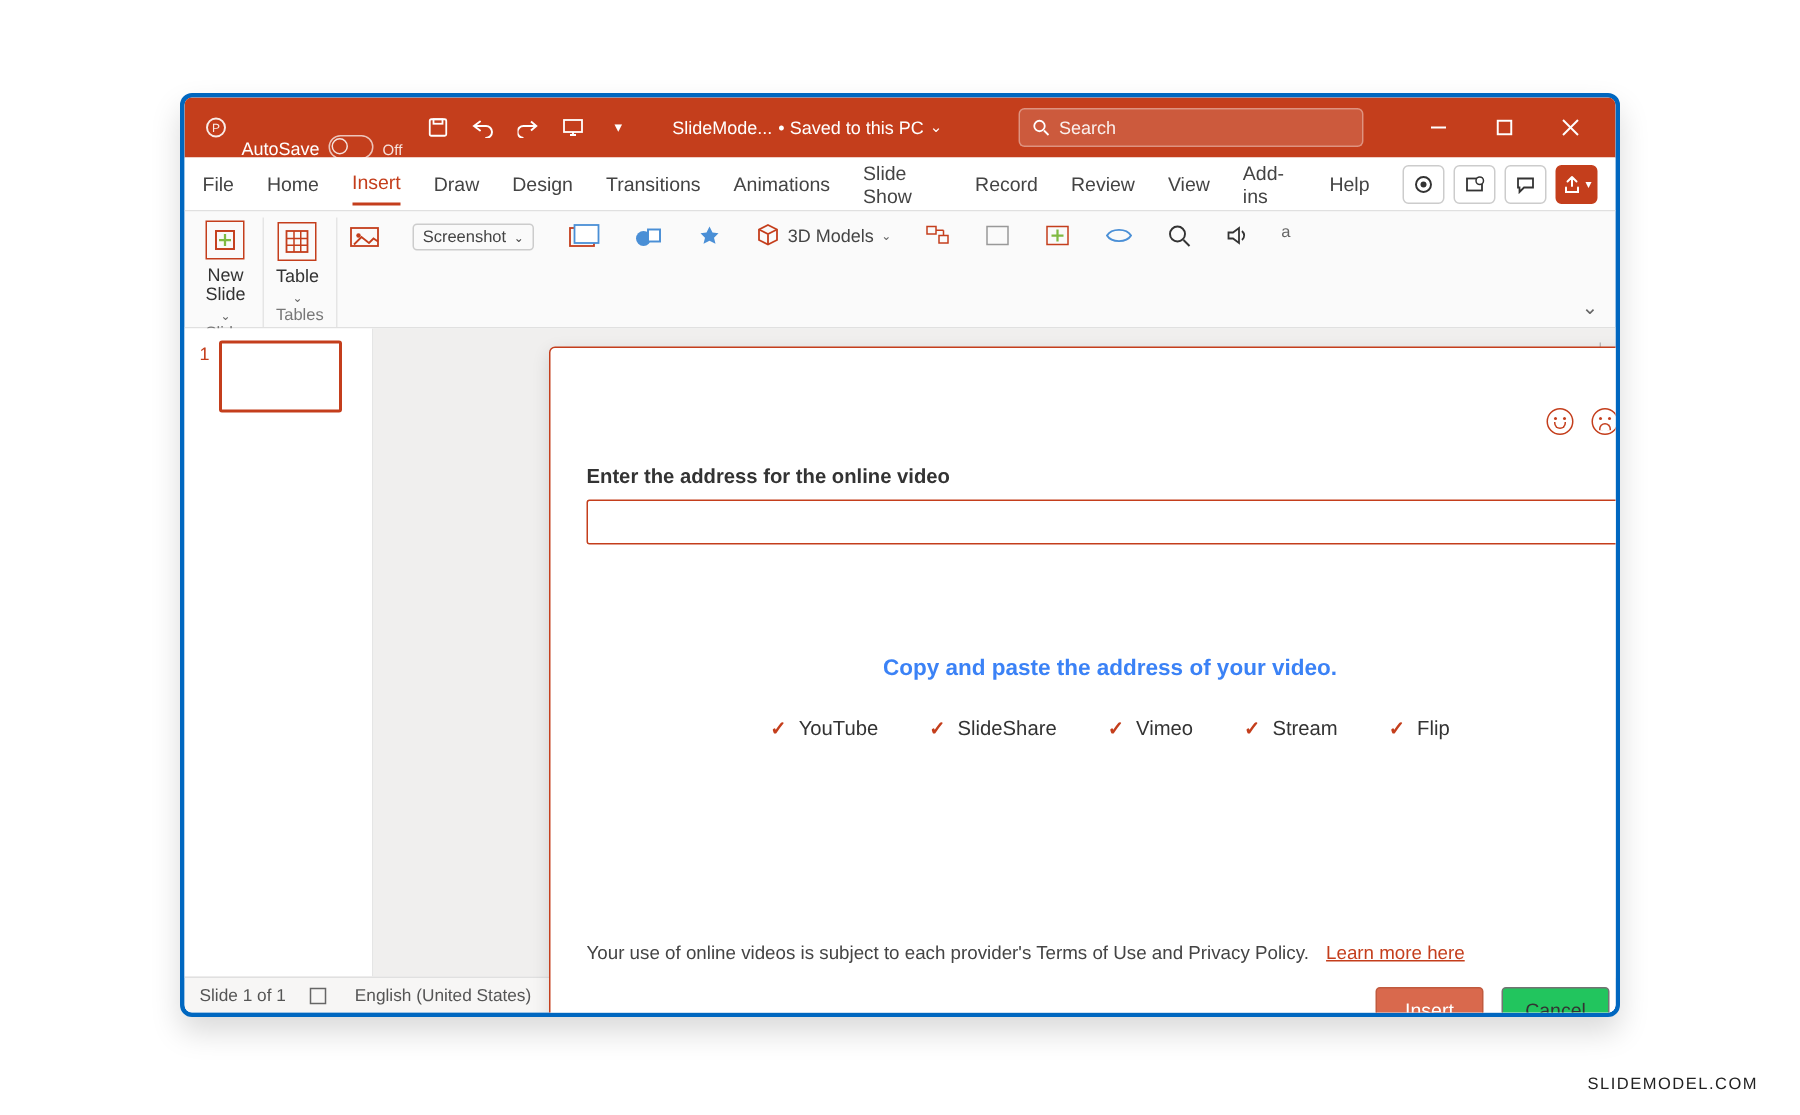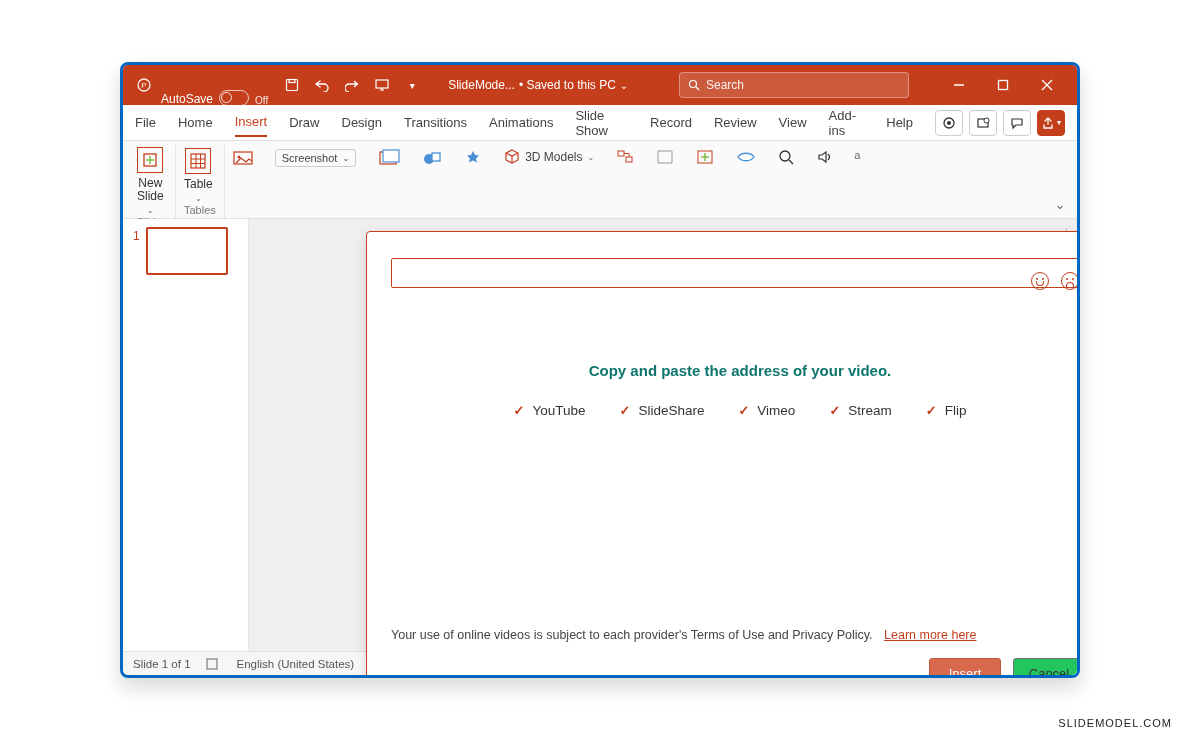--- a/index.html
+++ b/index.html
@@ -128,26 +128,26 @@
   .face::before { left:4px;} .face::after { right:4px;}
   .face .mouth { position:absolute; left:4px; right:4px; bottom:3.5px; height:5px; border:1.5px solid #c43e1c; border-top:none; border-radius:0 0 10px 10px;}
   .face.sad .mouth { border-bottom:none; border-top:1.5px solid #c43e1c; border-radius:10px 10px 0 0; bottom:2px;}  
   .dlg-label { font-size:13.5px; font-weight:600; color:#333; margin-top:60px;}
   .dlg-input {
     width:100%; height:30px; margin-top:8px;
     border:1.5px solid #c43e1c; border-radius:2px; padding:0 6px;
     outline:none; font-size:13px;
   }
   .dlg-body { text-align:center; margin-top:74px;}
-  .dlg-h { font-size:15px; font-weight:600; color:#0f766e;}
+  .dlg-h { font-size:15px; font-weight:600; color:#3b82f6;}
   .dlg-sub { font-size:13px; color:#444; margin-top:22px;}
   .providers { display:flex; justify-content:center; gap:34px; margin-top:24px; font-size:13.5px; color:#333;}
   .prov { display:flex; align-items:center; gap:8px; }
   .chk { color:#c43e1c; font-weight:600; font-size:13px;}
-  .dlg-foot { position:absolute; bottom:16px; left:24px; right:28px;}
+  .dlg-foot { position:absolute; bottom:16px; left:24px; right:40px;}
   .dlg-legal { font-size:12.5px; color:#444; }
   .dlg-legal a { color:#c43e1c; text-decoration:underline; margin-left:8px; cursor:pointer;}
   .dlg-btns { display:flex; justify-content:flex-end; gap:12px; margin-top:16px;}
   .dlgbtn { min-width:72px; height:30px; border-radius:3px; font-size:13px; cursor:pointer; display:flex;align-items:center;justify-content:center; }
   .dlgbtn.primary { background:#d9694d; color:#fff; border:1px solid #c05a3e;}
   .dlgbtn.secondary { background:#22c55e; border:1px solid #737373; color:#333;}
 
   .watermark {
     position:absolute; right:28px; bottom:14px;
     font-size:11px; letter-spacing:1px; color:#222;
@@ -464,20 +464,21 @@
   <div class="dialog">
     
     <div class="dialog-faces">
       <span class="face">
           <span class="mouth"></span>
         </span>
       <span class="face sad">
           <span class="mouth"></span>
         </span>
     </div>
+    <div class="dlg-label">Enter the address for the online video</div>
     <input class="dlg-input" type="text" style="">
     <div class="dlg-body">
       <div class="dlg-h">Copy and paste the address of your video.</div>
       <div class="providers">
         <span class="prov">
             <span class="chk">✓</span>
             <span>YouTube</span>
           </span>
         <span class="prov">
             <span class="chk">✓</span>

